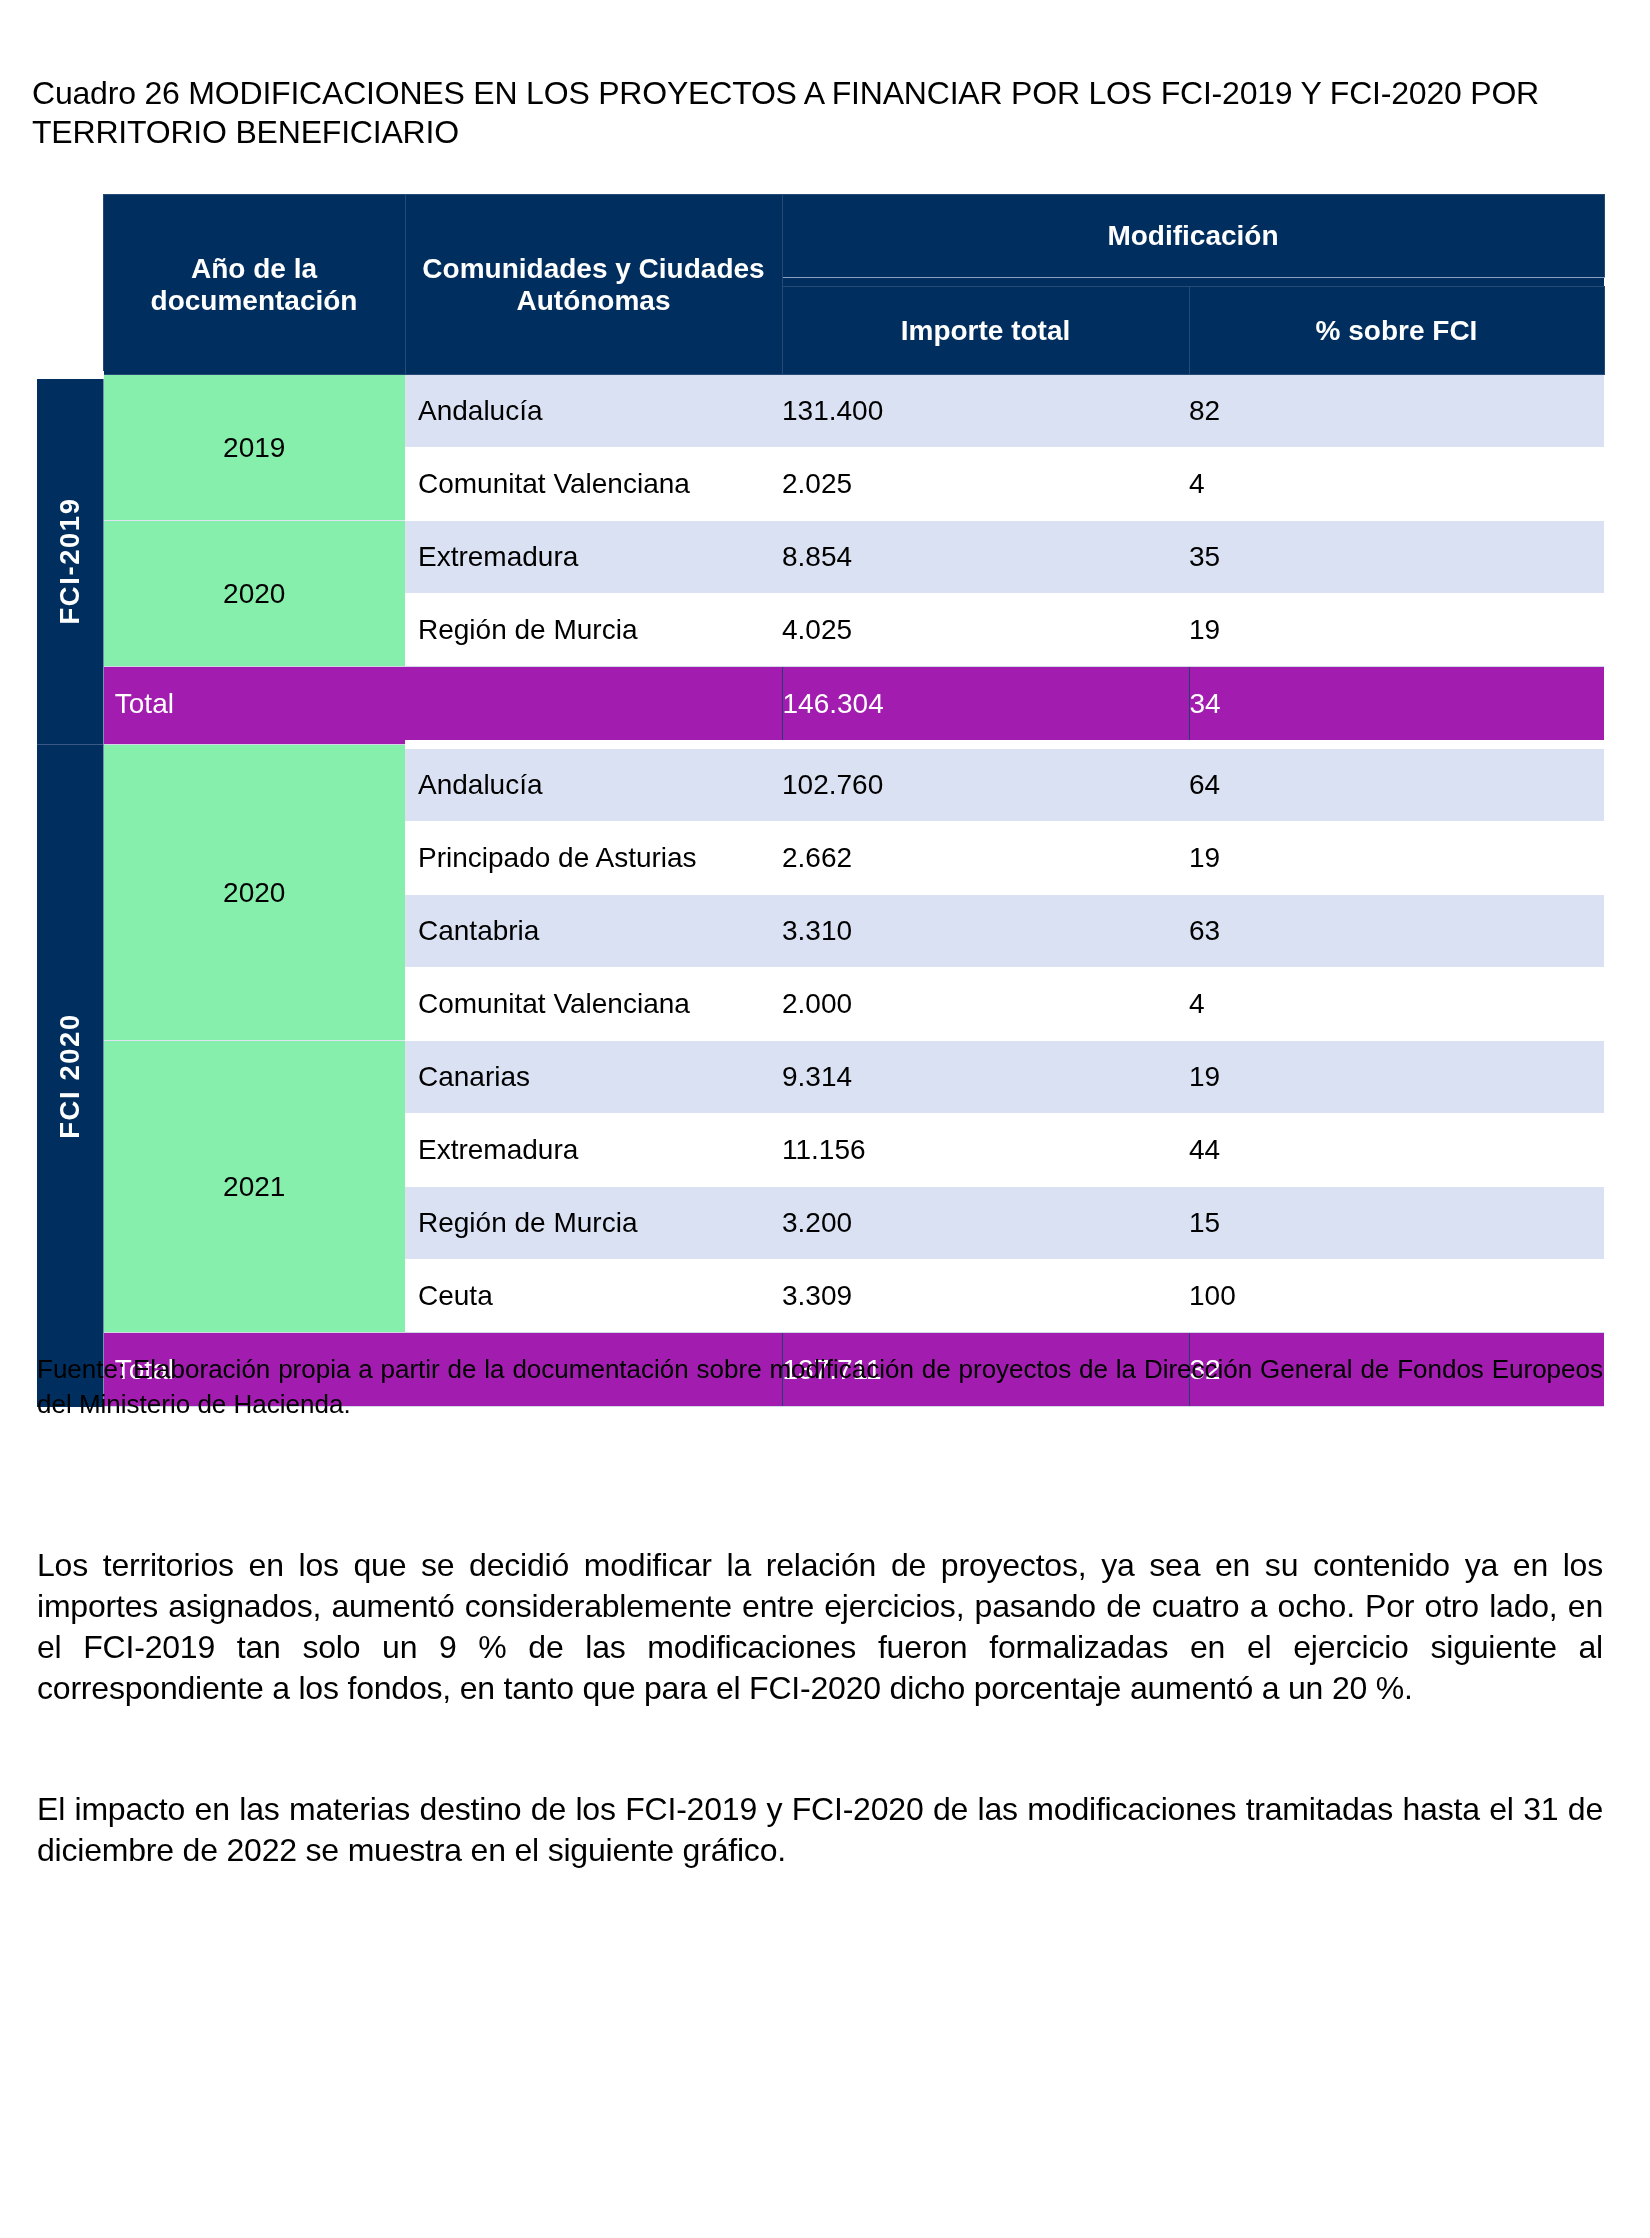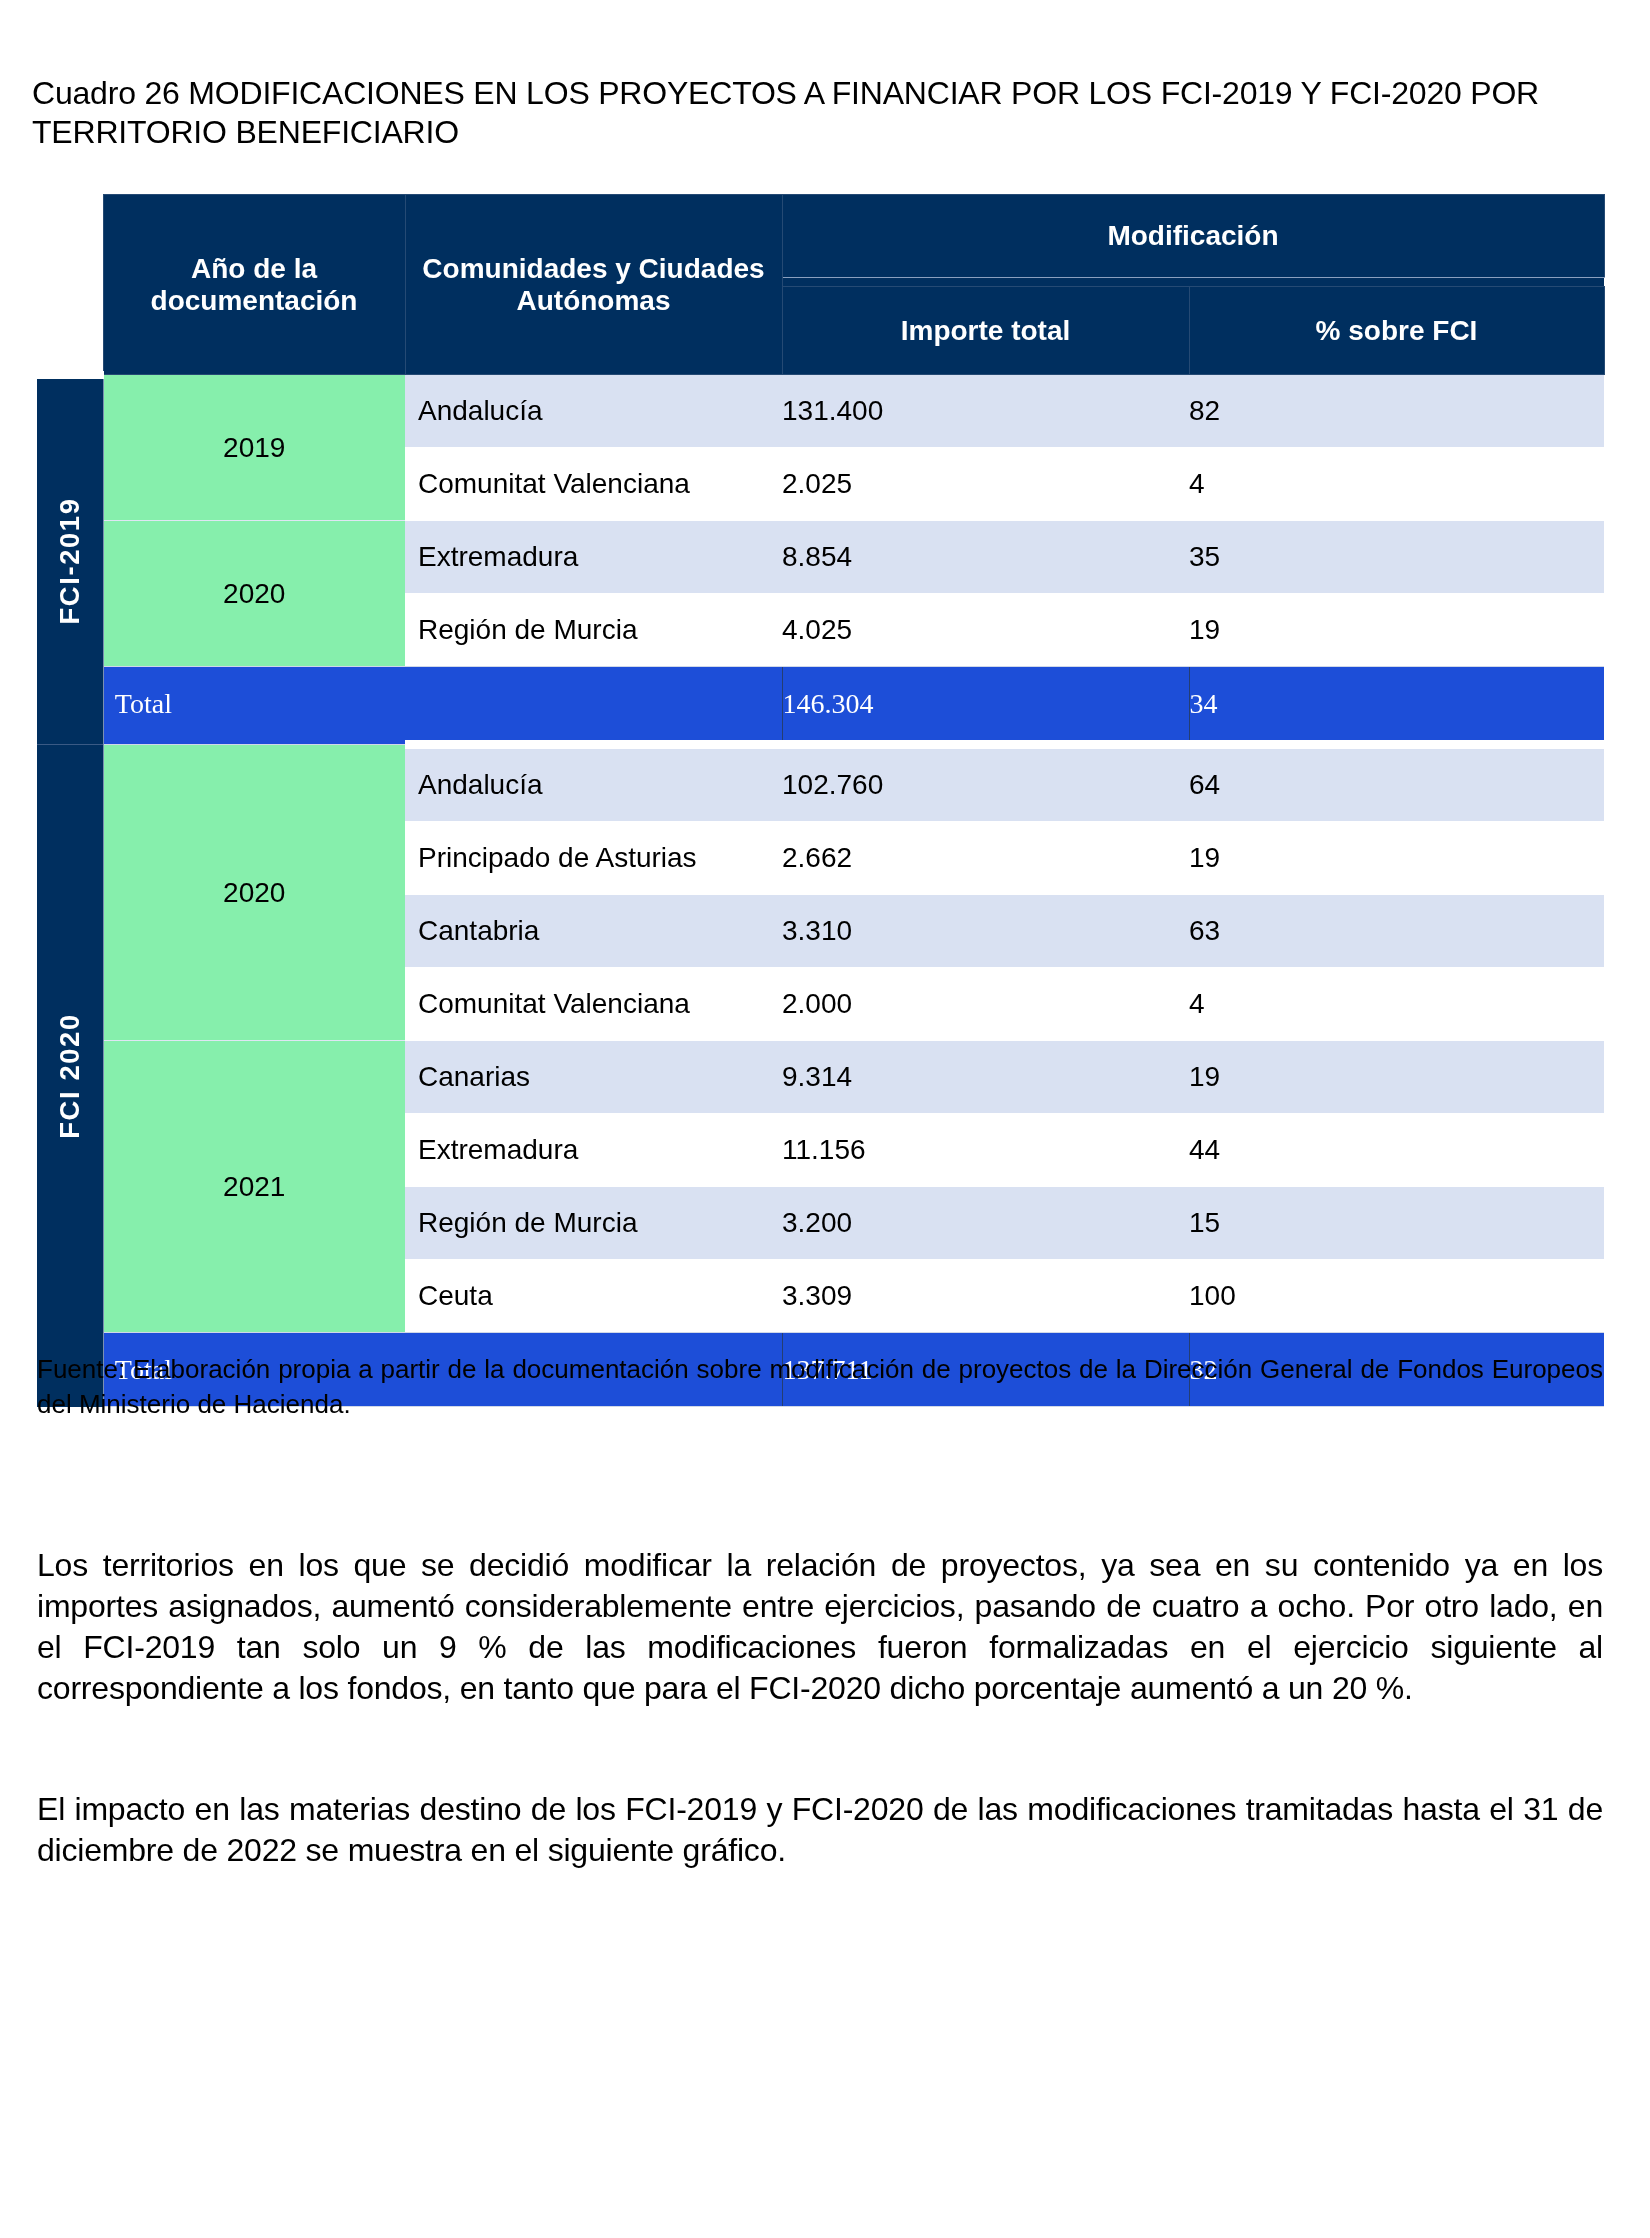--- a/index.html
+++ b/index.html
@@ -19,21 +19,21 @@
   .band-label { position:absolute; left:50%; top:50%; transform:translate(-50%,-50%) rotate(-90deg);
                 white-space:nowrap; font-weight:bold; font-size:27.4px; letter-spacing:1.6px; }
   .year { background:#86efac; text-align:center; border-bottom:1.6px solid #dfe6f3; }
   .region { padding-left:13px; }
   .num { text-align:left; }
   .amt { padding-right:142px; }
   .pct { padding-right:144px; }
   tr.light td.c { background:#d9e1f2; }
   tr.white td.c { background:#ffffff; }
   tr.row td.c { height:72px; border-top:1.6px solid #fff; }
-  tr.total td { background:#1d4ed8; color:#fff; height:73px; border-top:1.6px solid #d0d8e8; border-bottom:1.6px solid #d0d8e8;font-family:Liberation Serif, serif; }
+  tr.total td { background:#a21caf; color:#fff; height:73px; border-top:1.6px solid #d0d8e8; border-bottom:1.6px solid #d0d8e8; }
   tr.total td.tlabel { padding-left:11.3px; }
   tr.total td.sep { border-left:0.8px solid #243e72; }
   .src { position:absolute; left:37px; width:1566px; top:1352px; font-size:26px; line-height:35px; text-align:justify; text-align-last:left; }
   .para { position:absolute; left:37px; width:1566px; font-size:32px; line-height:41px; text-align:justify; text-align-last:left; letter-spacing:-0.2px; }
   .p1 { top:1545px; }
   .p2 { top:1789px; }
 </style>
 </head>
 <body>
 

